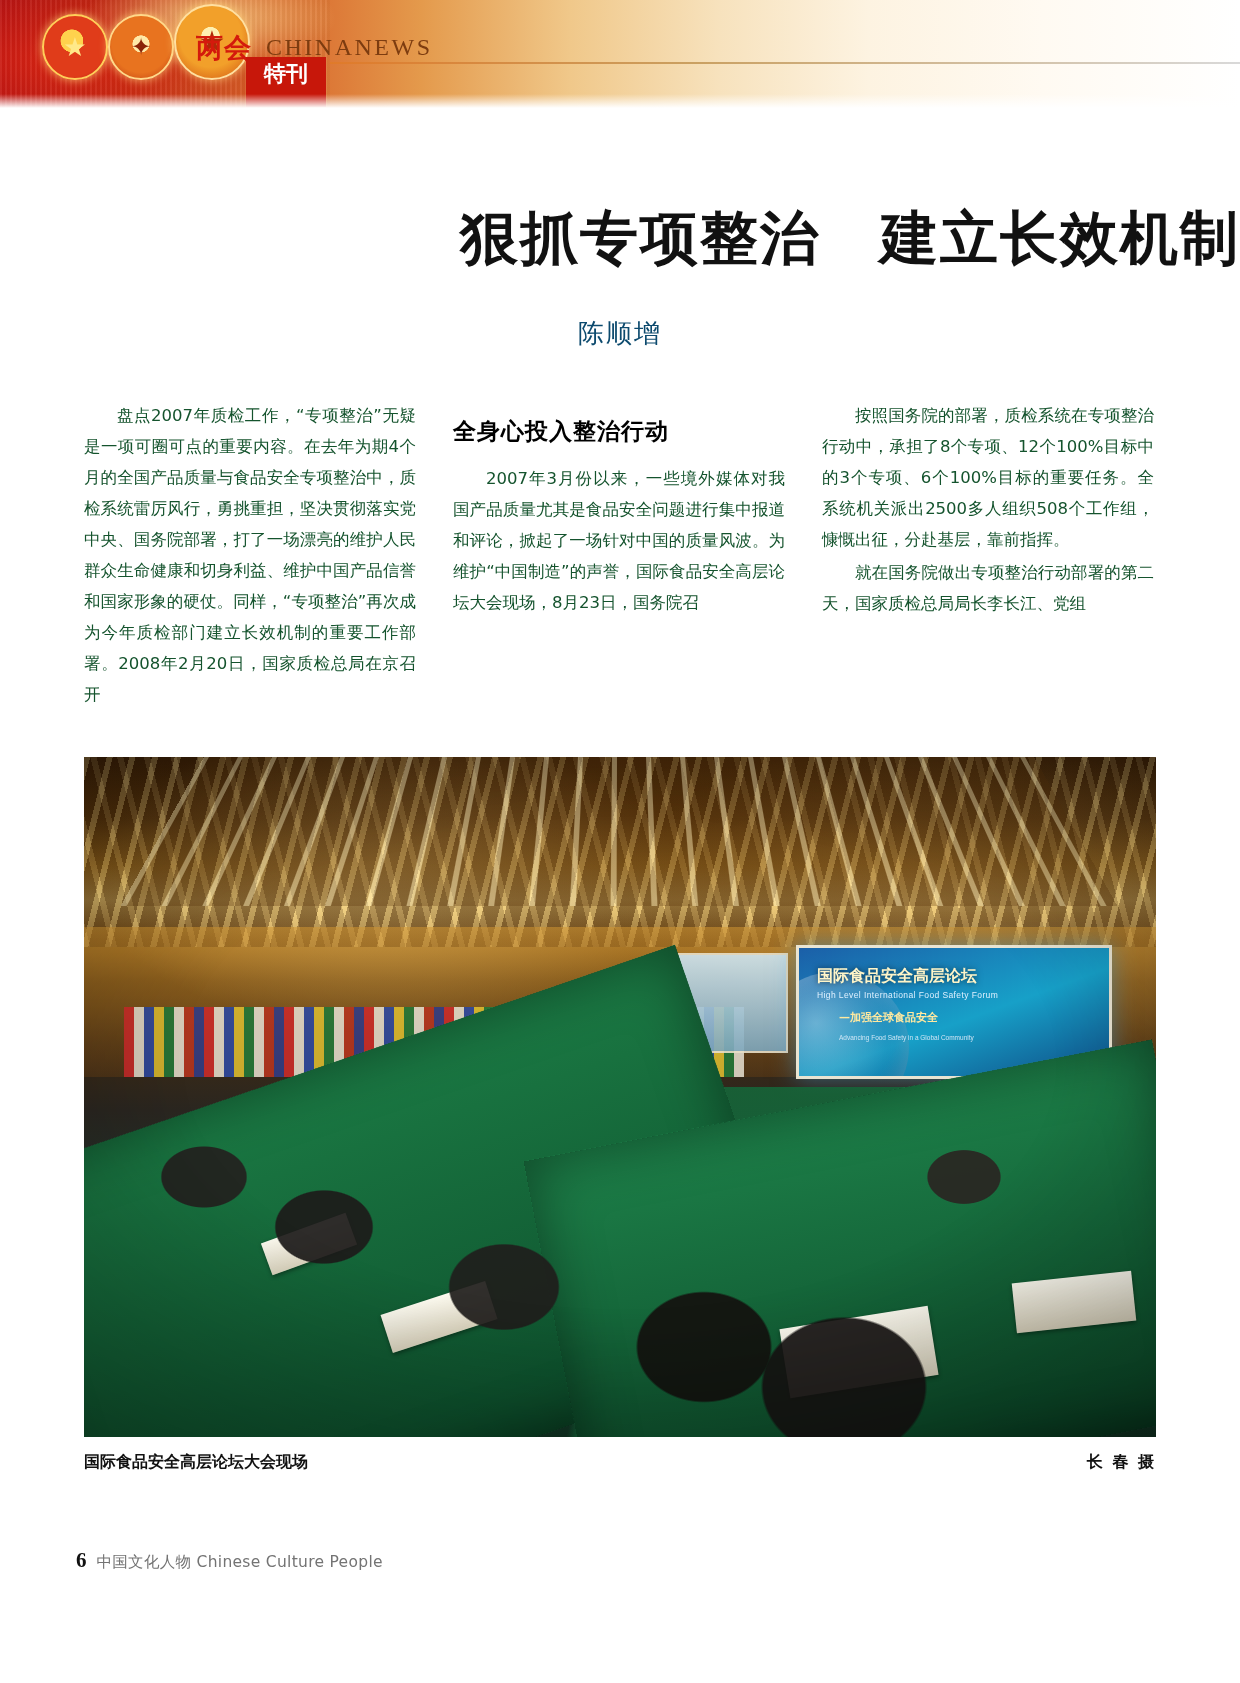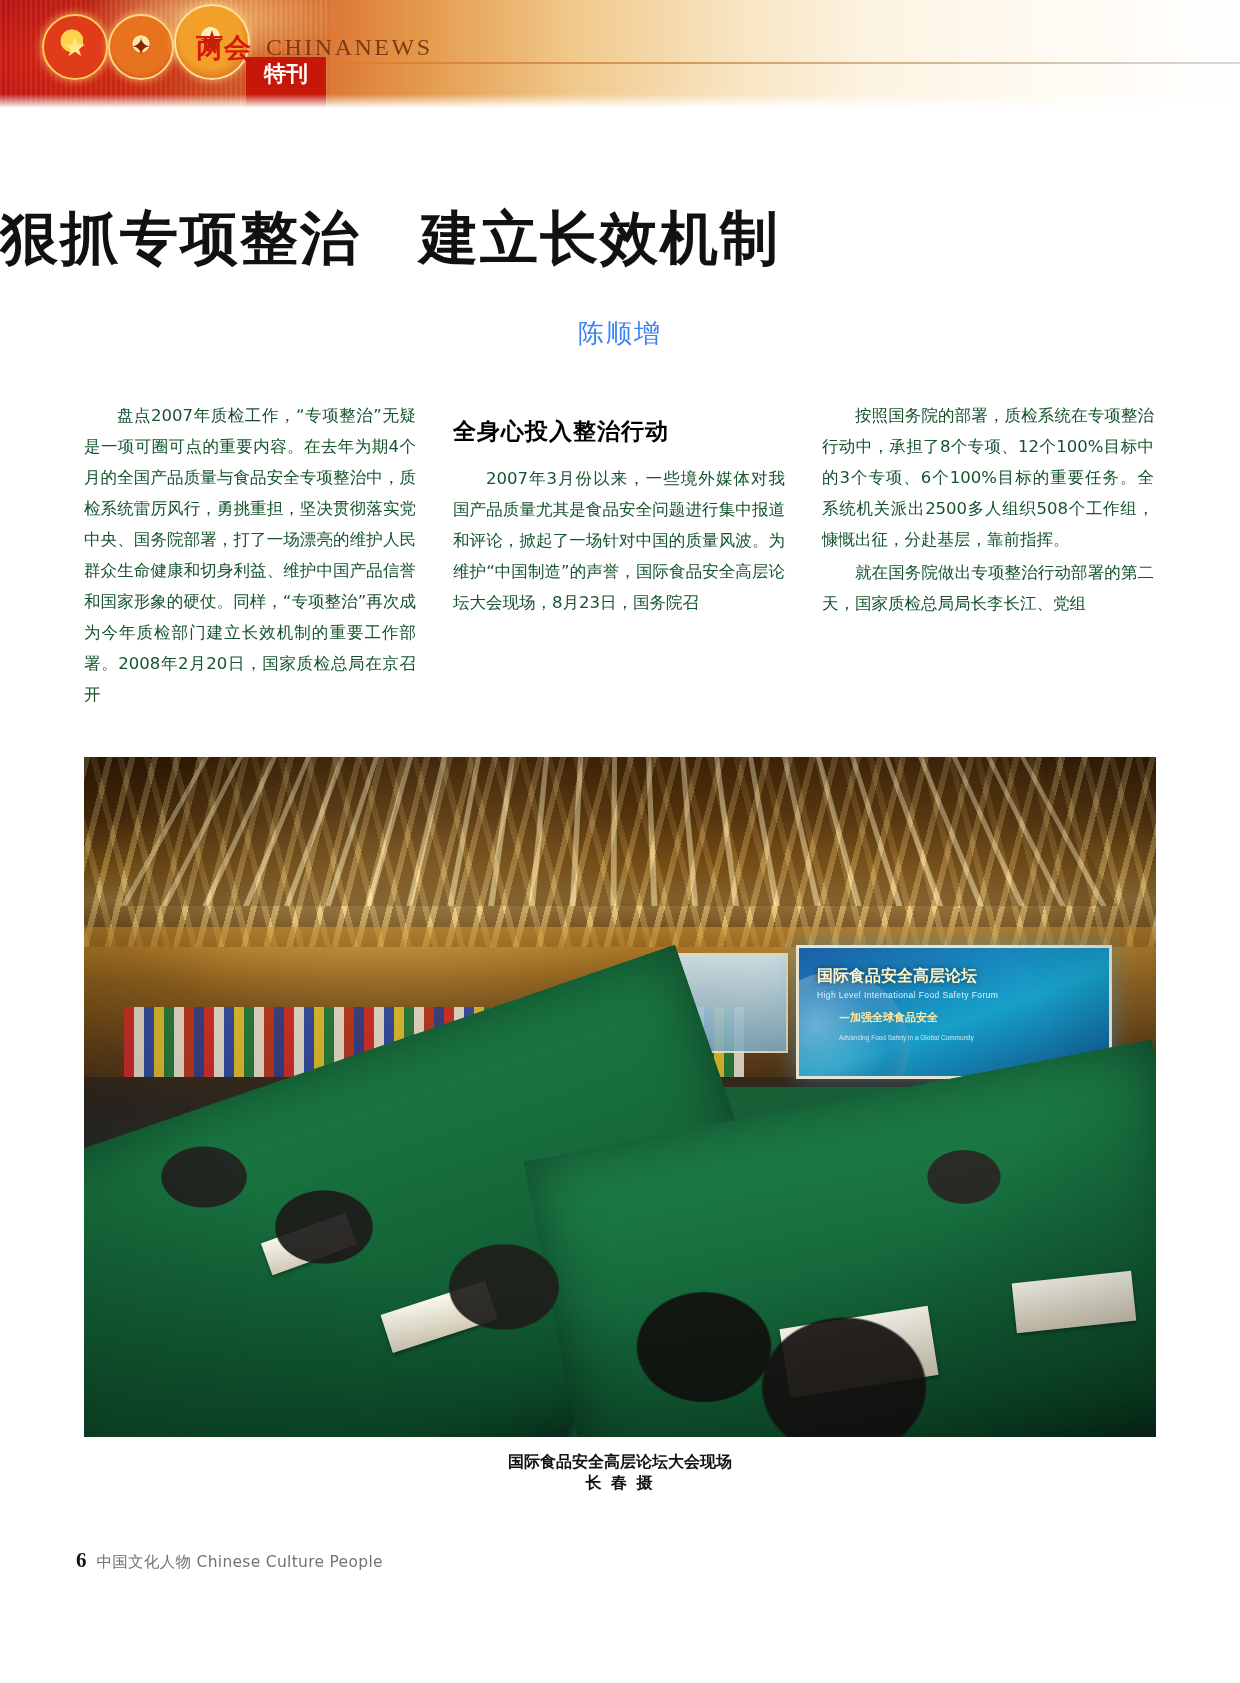--- a/index.html
+++ b/index.html
@@ -111,33 +111,33 @@
   }
   .masthead .bottom-fade {
     position: absolute;
     left: 0; bottom: 0; width: 1240px; height: 14px;
     background: linear-gradient(180deg, rgba(255,255,255,0), #ffffff);
   }
 
   
   .headline {
     margin: 92px 0 0 0;
-    text-align: left;
+    text-align: right;
     font-family: "DejaVu Sans", sans-serif;
     font-size: 58px;
     font-weight: 700;
     letter-spacing: 2px;
     color: #111;
   }
   .byline {
     margin-top: 38px;
     text-align: center;
     font-family: "DejaVu Sans", sans-serif;
     font-size: 26px;
-    color: #3b82f6;
+    color: #0c4a6e;
     letter-spacing: 2px;
   }
 
   
   .columns {
     position: absolute;
     left: 84px;
     top: 400px;
     width: 1072px;
     display: flex;
@@ -301,26 +301,25 @@
   }
 
   
   .caption-row {
     position: absolute;
     left: 84px;
     top: 1452px;
     width: 1072px;
     display: flex;
     justify-content: space-between;
-    align-items: center;
+    align-items: flex-start;
     font-family: "DejaVu Sans", sans-serif;
     font-size: 16px;
     font-weight: 700;
     color: #111;
-    flex-direction: column;
   }
   .credit { letter-spacing: 2px; }
 
   
   .footer {
     position: absolute;
     left: 76px;
     top: 1548px;
     display: flex;
     align-items: baseline;

